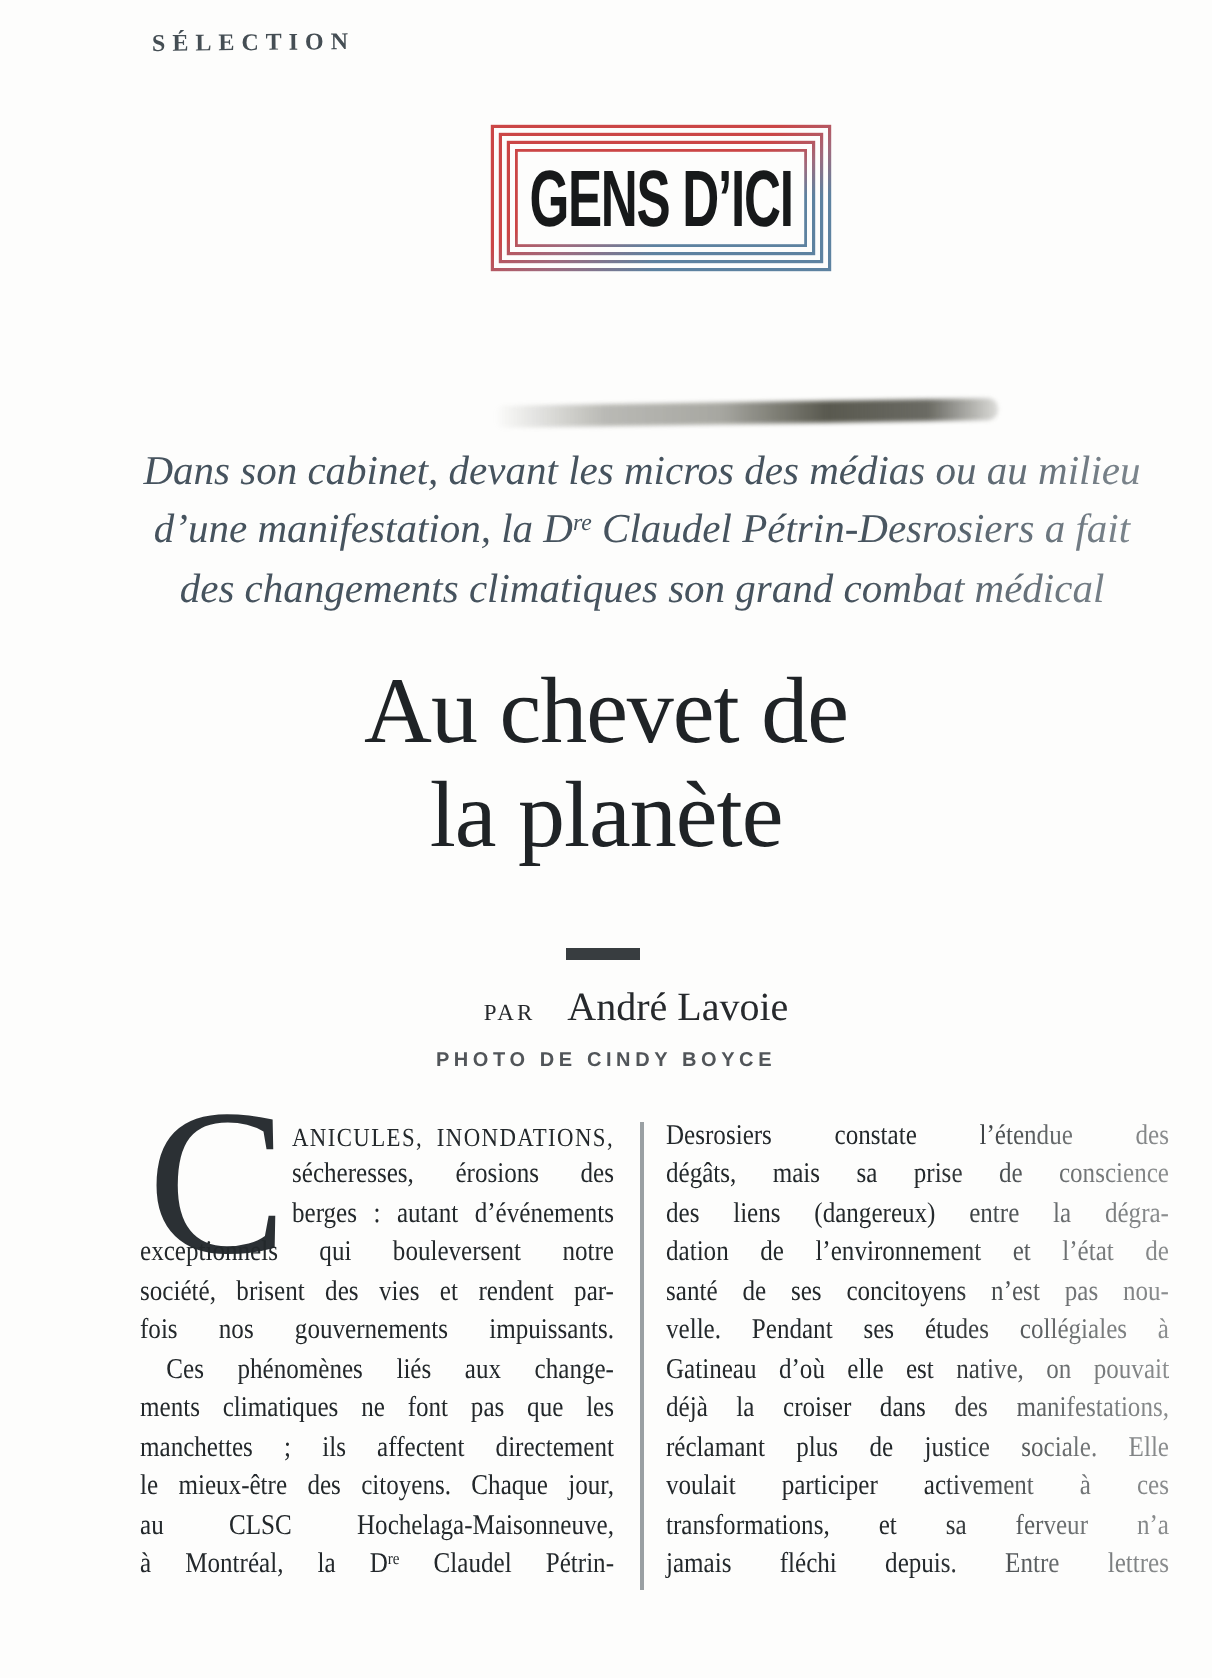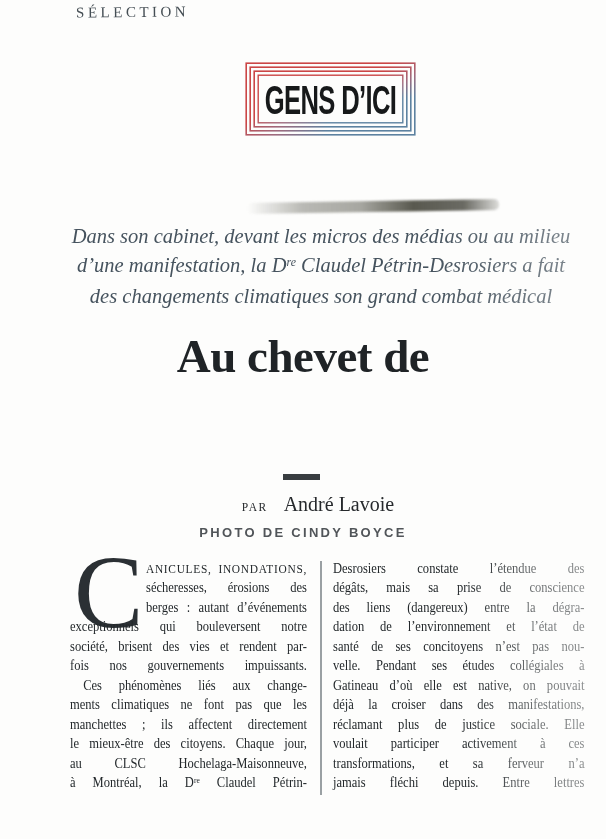--- a/index.html
+++ b/index.html
@@ -5,23 +5,23 @@
   html,body{margin:0;padding:0;}
   .page{
     position:relative;
     width:606px;height:839px;
     background:var(--page-bg,#fdfdfc);
     font-family:"Liberation Serif", serif;
     overflow:hidden;
   }
   
   .brand{
-    position:absolute;left:76px;top:4px;
-    font-size:15px;letter-spacing:3.5px;
-    color:#454e54;font-weight:400;
+    position:absolute;left:76px;top:14px;
+    font-size:12px;letter-spacing:3.5px;
+    color:#454e54;font-weight:700;
     transform:rotate(-0.6deg);
   }
   
   .badge{position:absolute;left:245px;top:62px;width:171px;height:74px;}
   .badge svg{position:absolute;inset:0;}
   .badge-label{
     position:absolute;inset:0;
     display:flex;align-items:center;justify-content:center;
     font-family:"Liberation Sans", sans-serif;
     font-weight:700;font-size:40px;letter-spacing:-1px;
@@ -49,37 +49,37 @@
     color:var(--intro-text,#46535e);
   }
   .intro .sup{font-size:0.58em;position:relative;top:-0.45em;}
   .intro::after{
     content:"";position:absolute;inset:0;pointer-events:none;
     background:linear-gradient(to right, rgba(253,253,252,0) 70%, rgba(253,253,252,.35) 100%);
   }
   
   .headline{
     position:absolute;left:0;right:0;top:330px;
-    text-align:center;font-weight:700;
+    text-align:center;font-weight:400;
     font-size:47px;line-height:52px;letter-spacing:-0.5px;
     color:var(--headline-text,#1f2326);
   }
   
   .rule{position:absolute;left:283px;top:474px;width:37px;height:6px;background:#383d40;}
   .byline{
     position:absolute;left:0;right:0;top:493px;
     text-align:center;color:#26292c;
   }
   .byline .prefix{font-size:11.5px;letter-spacing:1.5px;margin-left:30px;}
   .byline .name{font-size:20px;margin-left:12px;}
   .credit{
     position:absolute;left:0;right:0;top:525px;
     text-align:center;
     font-family:"Liberation Sans", sans-serif;
-    font-size:13px;font-weight:700;letter-spacing:2.3px;
+    font-size:10px;font-weight:700;letter-spacing:2.3px;
     color:#515559;
   }
   
   .columns{
     position:absolute;left:70px;top:559px;width:514px;height:238px;
     display:flex;
     color:var(--body-text,#23282b);
   }
   .col-left{width:237px;position:relative;}
   .divider{width:1.5px;background:var(--divider,#9aa0a3);margin:2px 11px 0 13px;height:234px;}
@@ -142,20 +142,21 @@
   <div class="smudge"></div>
 
   <div class="intro">
     <div>Dans son cabinet, devant les micros des médias ou au milieu</div>
     <div><span>d’une manifestation, la D</span><span class="sup">re</span><span> Claudel Pétrin-Desrosiers a fait</span></div>
     <div>des changements climatiques son grand combat médical</div>
   </div>
 
   <div class="headline">
     <div>Au chevet de</div>
+    <div>la planète</div>
   </div>
 
   <div class="rule"></div>
 
   <div class="byline">
     <span class="prefix">PAR</span>
     <span class="name">André Lavoie</span>
   </div>
 
   <div class="credit">PHOTO DE CINDY BOYCE</div>

